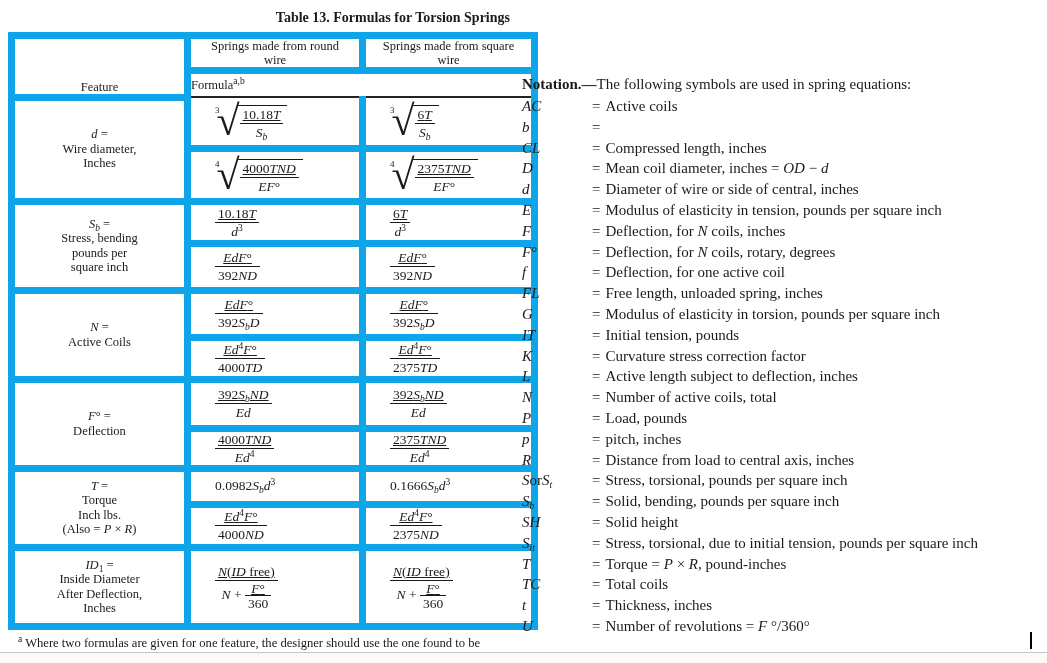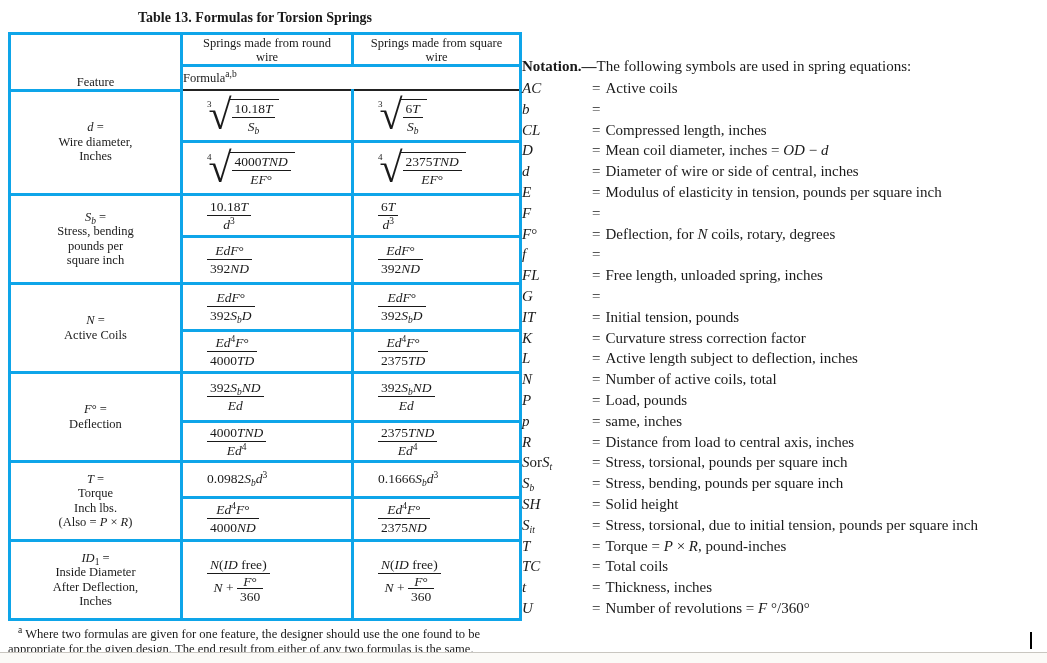--- a/index.html
+++ b/index.html
@@ -1,57 +1,57 @@
 <!DOCTYPE html>
 <html><head>
 <meta charset="utf-8">
 <style>
   html,body{margin:0;padding:0;}
   body{font-family:"Liberation Serif", serif; color:#1a1a1a; background:#fff;}
   .page{position:relative; width:1047px; height:663px; background:#ffffff; overflow:hidden;}
 
   
   .left{position:absolute; left:0; top:0; width:516px;}
-  .tbl-title{width:510px; margin-top:10px; text-align:center; font-weight:bold; font-size:14px;}
+  .tbl-title{width:510px; margin-top:10px; text-align:right; font-weight:bold; font-size:14px;}
   table.ftable{border-collapse:collapse; table-layout:fixed; width:502px; margin:6px 0 0 8px;
                border:2px solid #222;}
-  .ftable th, .ftable td{border:3px solid #0ea5e9; padding:0;}
+  .ftable th, .ftable td{border:7px solid #0ea5e9; padding:0;}
   .ftable thead th{font-weight:normal; font-size:12.5px; line-height:14px;}
   th.feat-h{vertical-align:bottom; padding-bottom:0;}
   th.gh{text-align:center;}
   th.gh span{display:inline-block; max-width:132px;}
   th.formula-h{text-align:left; height:22px;}
   .ftable thead tr.hdr2 th{border-bottom:2px solid #222;}
   tr.feat-row td{border-top:2px solid #222;}
   tr.sub-row td{border-top:1px solid #222;}
   td.feat{text-align:center; vertical-align:middle; font-size:12.5px; line-height:14.5px;}
   td.fcell{vertical-align:middle; text-align:left; padding-left:24px; font-size:13.5px;}
   sub{font-size:9.5px; vertical-align:baseline; position:relative; top:3px; line-height:0;}
   sup{font-size:9.5px; vertical-align:baseline; position:relative; top:-5px; line-height:0;}
   i{font-style:italic;}
   .up{font-style:normal;}
   
   .frac{display:inline-block; text-align:center; vertical-align:middle;}
-  .frac .num{display:block; padding:0 3px 1px 3px; line-height:15px;}
+  .frac .num{display:block; padding:0 3px 1px 3px; line-height:15px;text-decoration:underline;}
   .frac .den{display:block; border-top:1px solid #1a1a1a; padding:1px 3px 0 3px; line-height:15px;}
   .den-nest{display:flex; align-items:center; justify-content:center;}
   .den-nest .frac .num{line-height:13px; padding-bottom:0;}
   .den-nest .frac .den{line-height:13px;}
   
   .rad{display:inline-flex; align-items:flex-start;}
   .rad-deg{font-size:9px; margin:4px -3px 0 0; z-index:2;}
   .rad-sign{font-size:42px; line-height:40px; font-weight:400; margin-right:-2px;}
   .rad-body{border-top:1.5px solid #1a1a1a; margin-top:4px; padding:1px 4px 0 2px;}
   .rad-body .frac .den{border-top-width:1px;}
   
   .footnotes{width:502px; margin:6px 0 18px 8px; font-size:12.6px; line-height:15.5px;}
   .footnotes p{margin:0; text-indent:10px;}
   .flink{color:#3831c8;}
   
-  .notation{position:absolute; left:522px; top:56px; width:522px; font-size:15px;}
+  .notation{position:absolute; left:522px; top:74px; width:522px; font-size:15px;}
   .nhead{line-height:21px; margin-bottom:1px;}
   .nhead b{font-weight:bold;}
   .nrow{display:flex; line-height:20.8px; height:20.8px; white-space:nowrap;}
   .nsym{width:66px; flex:none; }
   .neq{flex:none; padding:0 5px 0 4px;}
   .ndef{flex:none;}
   
   .text-cursor{position:absolute; left:1030px; top:632px; width:2px; height:17px; background:#000;}
   .bottombar{position:absolute; left:0; top:652px; width:1047px; height:11px;
              background:#fbfaf7; border-top:1.5px solid #c9c6c0;}
@@ -203,38 +203,41 @@
           <span class="ndef">Diameter of wire or side of central, inches</span>
         </div>
         <div class="nrow">
           <span class="nsym"><i>E</i></span>
           <span class="neq">=</span>
           <span class="ndef">Modulus of elasticity in tension, pounds per square inch</span>
         </div>
         <div class="nrow">
           <span class="nsym"><i>F</i></span>
           <span class="neq">=</span>
+          <span class="ndef">Deflection, for <i>N</i> coils, inches</span>
         </div>
         <div class="nrow">
           <span class="nsym"><i>F</i>°</span>
           <span class="neq">=</span>
           <span class="ndef">Deflection, for <i>N</i> coils, rotary, degrees</span>
         </div>
         <div class="nrow">
           <span class="nsym"><i>f</i></span>
           <span class="neq">=</span>
+          <span class="ndef">Deflection, for one active coil</span>
         </div>
         <div class="nrow">
           <span class="nsym"><i>FL</i></span>
           <span class="neq">=</span>
           <span class="ndef">Free length, unloaded spring, inches</span>
         </div>
         <div class="nrow">
           <span class="nsym"><i>G</i></span>
           <span class="neq">=</span>
+          <span class="ndef">Modulus of elasticity in torsion, pounds per square inch</span>
         </div>
         <div class="nrow">
           <span class="nsym"><i>IT</i></span>
           <span class="neq">=</span>
           <span class="ndef">Initial tension, pounds</span>
         </div>
         <div class="nrow">
           <span class="nsym"><i>K</i></span>
           <span class="neq">=</span>
           <span class="ndef">Curvature stress correction factor</span>
@@ -250,36 +253,36 @@
           <span class="ndef">Number of active coils, total</span>
         </div>
         <div class="nrow">
           <span class="nsym"><i>P</i></span>
           <span class="neq">=</span>
           <span class="ndef">Load, pounds</span>
         </div>
         <div class="nrow">
           <span class="nsym"><i>p</i></span>
           <span class="neq">=</span>
-          <span class="ndef">same, inches</span>
+          <span class="ndef">pitch, inches</span>
         </div>
         <div class="nrow">
           <span class="nsym"><i>R</i></span>
           <span class="neq">=</span>
           <span class="ndef">Distance from load to central axis, inches</span>
         </div>
         <div class="nrow">
           <span class="nsym"><i>S</i><span class="up">or</span><i>S</i><sub><i>t</i></sub></span>
           <span class="neq">=</span>
           <span class="ndef">Stress, torsional, pounds per square inch</span>
         </div>
         <div class="nrow">
           <span class="nsym"><i>S</i><sub><i>b</i></sub></span>
           <span class="neq">=</span>
-          <span class="ndef">Stress, bending, pounds per square inch</span>
+          <span class="ndef">Solid, bending, pounds per square inch</span>
         </div>
         <div class="nrow">
           <span class="nsym"><i>SH</i></span>
           <span class="neq">=</span>
           <span class="ndef">Solid height</span>
         </div>
         <div class="nrow">
           <span class="nsym"><i>S</i><sub><i>it</i></sub></span>
           <span class="neq">=</span>
           <span class="ndef">Stress, torsional, due to initial tension, pounds per square inch</span>

